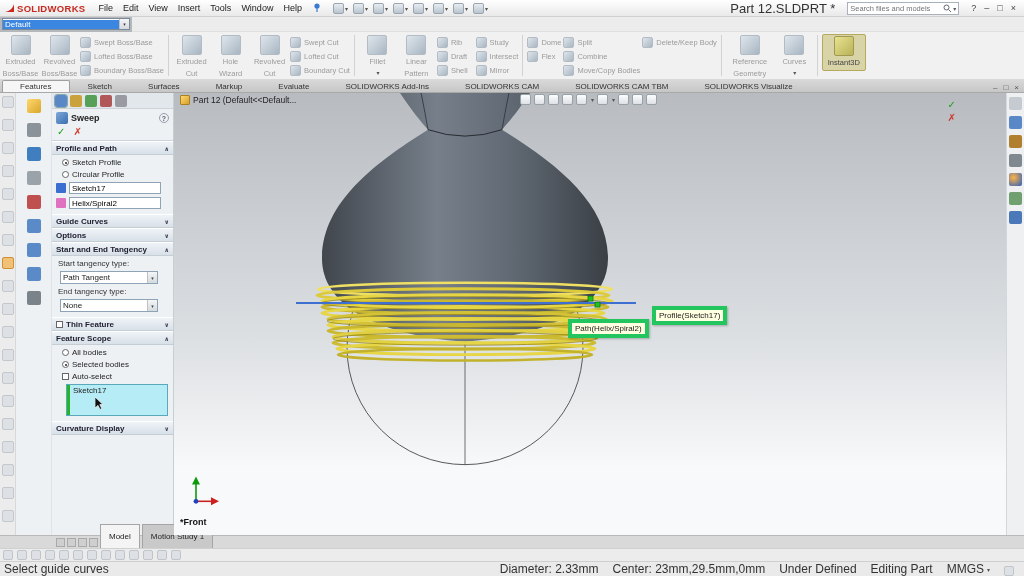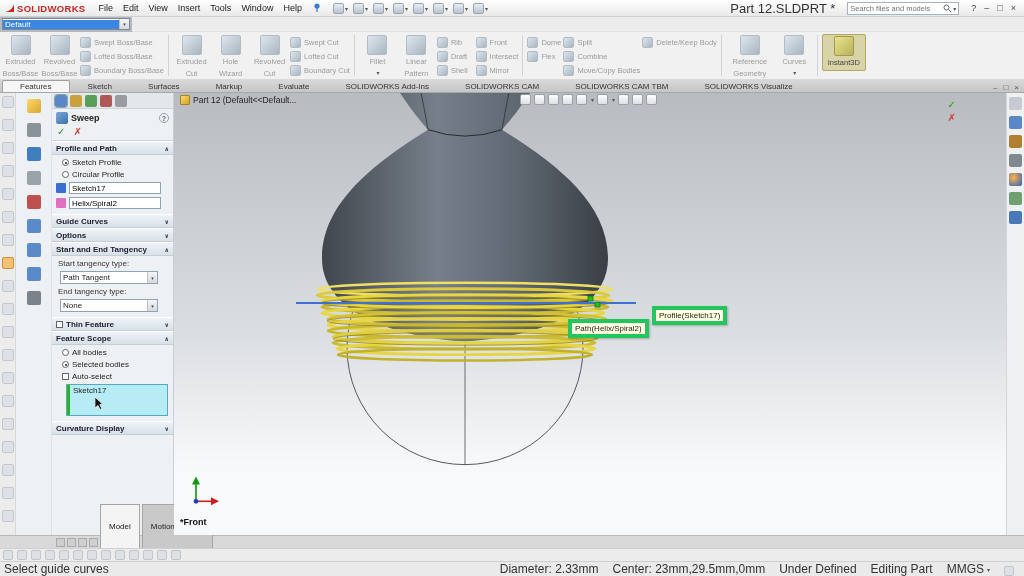--- a/index.html
+++ b/index.html
@@ -116,21 +116,21 @@
 .tip-path{left:394px;top:226px}
 .vlabel{position:absolute;left:6px;bottom:8px;font-weight:bold;font-size:9px;color:#111}
 .taskstrip{width:18px;background:#eef0f2;border-left:1px solid #d5d8db;display:flex;flex-direction:column;align-items:center;padding-top:4px;gap:6px;flex:0 0 auto}
 .tpi{width:13px;height:13px;border-radius:2px;flex:0 0 auto}
 
 
 .btabs{height:13px;background:#d9d9d9;border-top:1px solid #b9b9b9;display:flex;align-items:flex-end;font-size:8px;flex:0 0 auto}
 .btabs .spacer{width:56px}
 .anictrl{display:flex;gap:2px;align-items:center;padding-bottom:1px}
 .aico{width:9px;height:9px;background:#cfcfcf;border:1px solid #aaa}
-.btab{padding:17px 8px;border:1px solid #a5a5a5;border-bottom:none;background:#c9c9c9;margin-left:2px;white-space:nowrap}
+.btab{padding:7px 8px;border:1px solid #a5a5a5;border-bottom:none;background:#c9c9c9;margin-left:2px;white-space:nowrap}
 .btab.active{background:#f4f4f4}
 .btoolbar{height:13px;background:#ececec;border-top:1px solid #d0d0d0;display:flex;align-items:center;gap:4px;padding:0 3px;flex:0 0 auto}
 .bico{width:10px;height:10px;background:#dde1e5;border:1px solid #c0c5ca;border-radius:2px}
 .statusbar{height:15px;background:#eaeaea;border-top:1px solid #cfcfcf;display:flex;align-items:center;padding:0 4px;font-size:12px;color:#333;flex:0 0 auto}
 .sright{margin-left:auto;display:flex;gap:14px;align-items:flex-end;margin-right:6px;white-space:nowrap}
 .sunits{display:flex;align-items:center;gap:2px}
 </style>
 </head>
 <body>
 
@@ -284,21 +284,21 @@
           <span class="rlb">Linear Pattern</span>
           <b class="car"></b>
         </span>
       <span class="rgrid">
         <span class="rsm">
             <i class="ric"></i>
             <span>Rib</span>
           </span>
         <span class="rsm">
             <i class="ric"></i>
-            <span>Front</span>
+            <span>Study</span>
           </span>
         <span class="rsm">
             <i class="ric"></i>
             <span>Draft</span>
           </span>
         <span class="rsm">
             <i class="ric"></i>
             <span>Intersect</span>
           </span>
         <span class="rsm">

